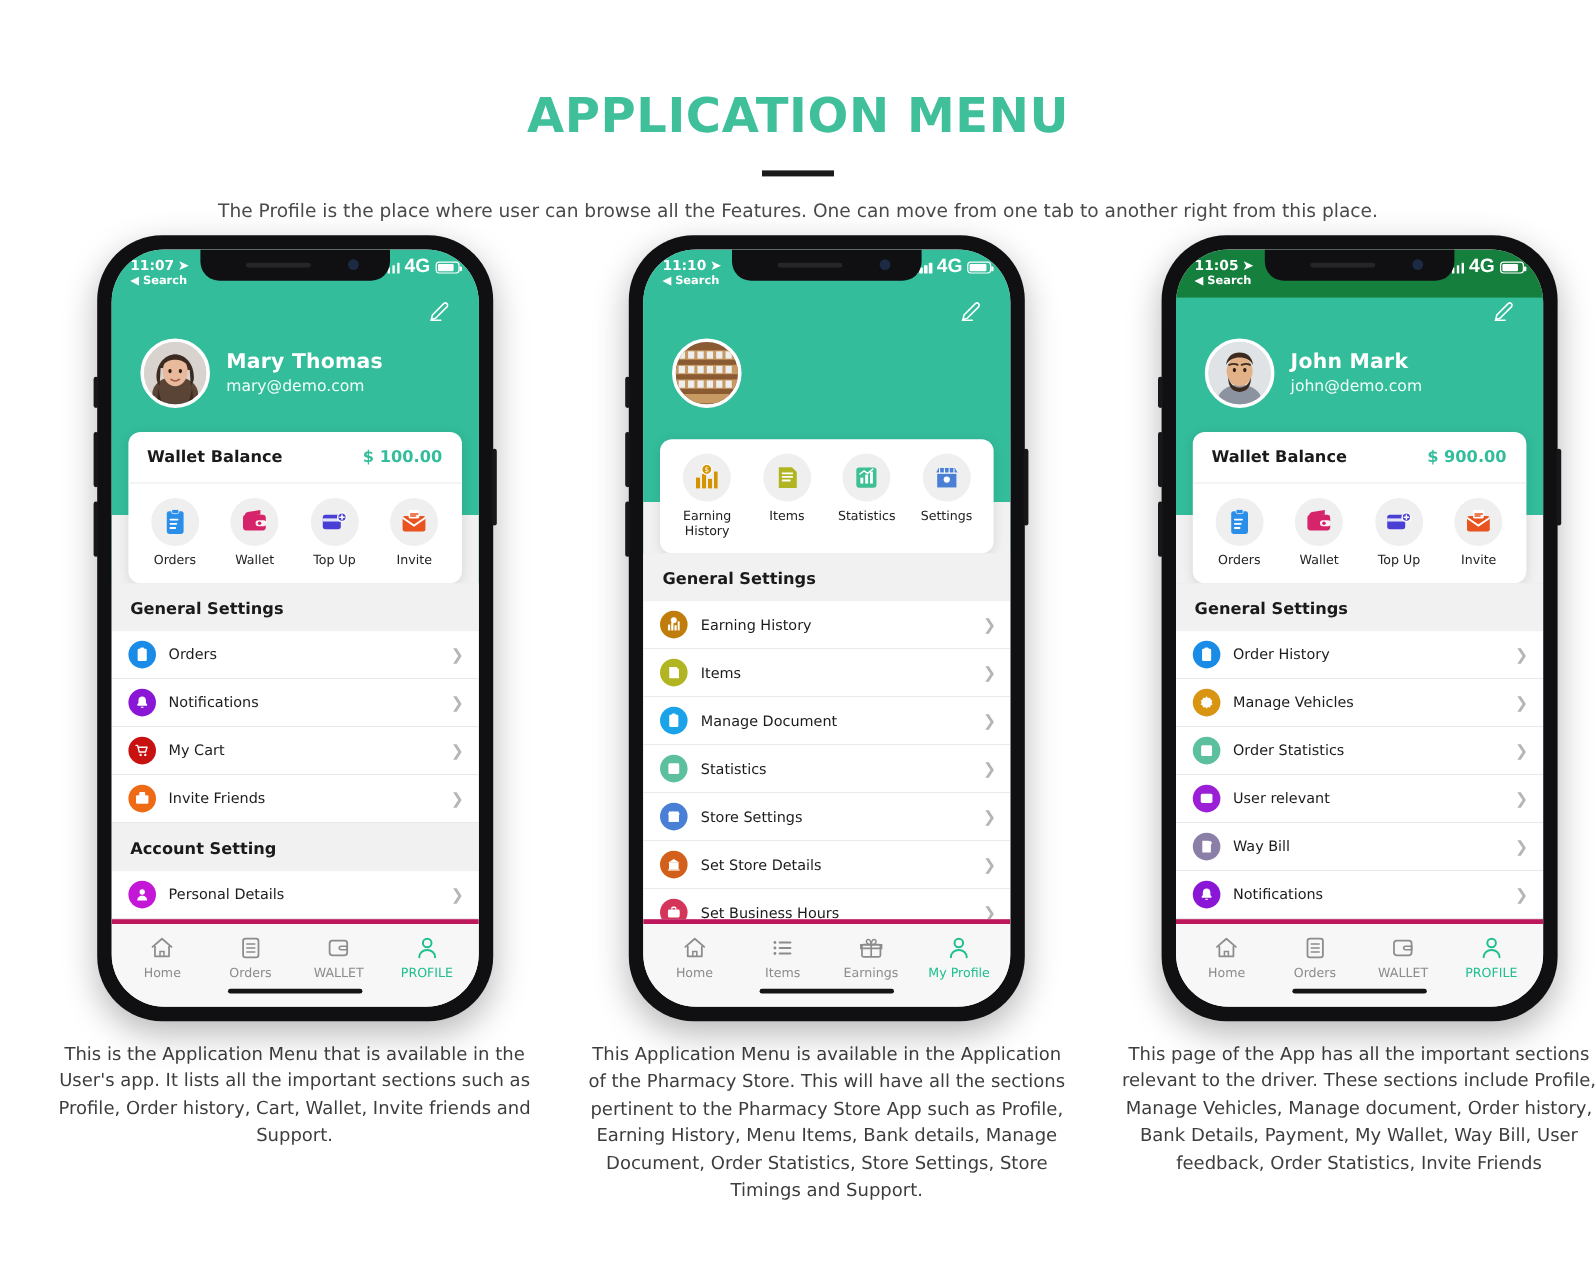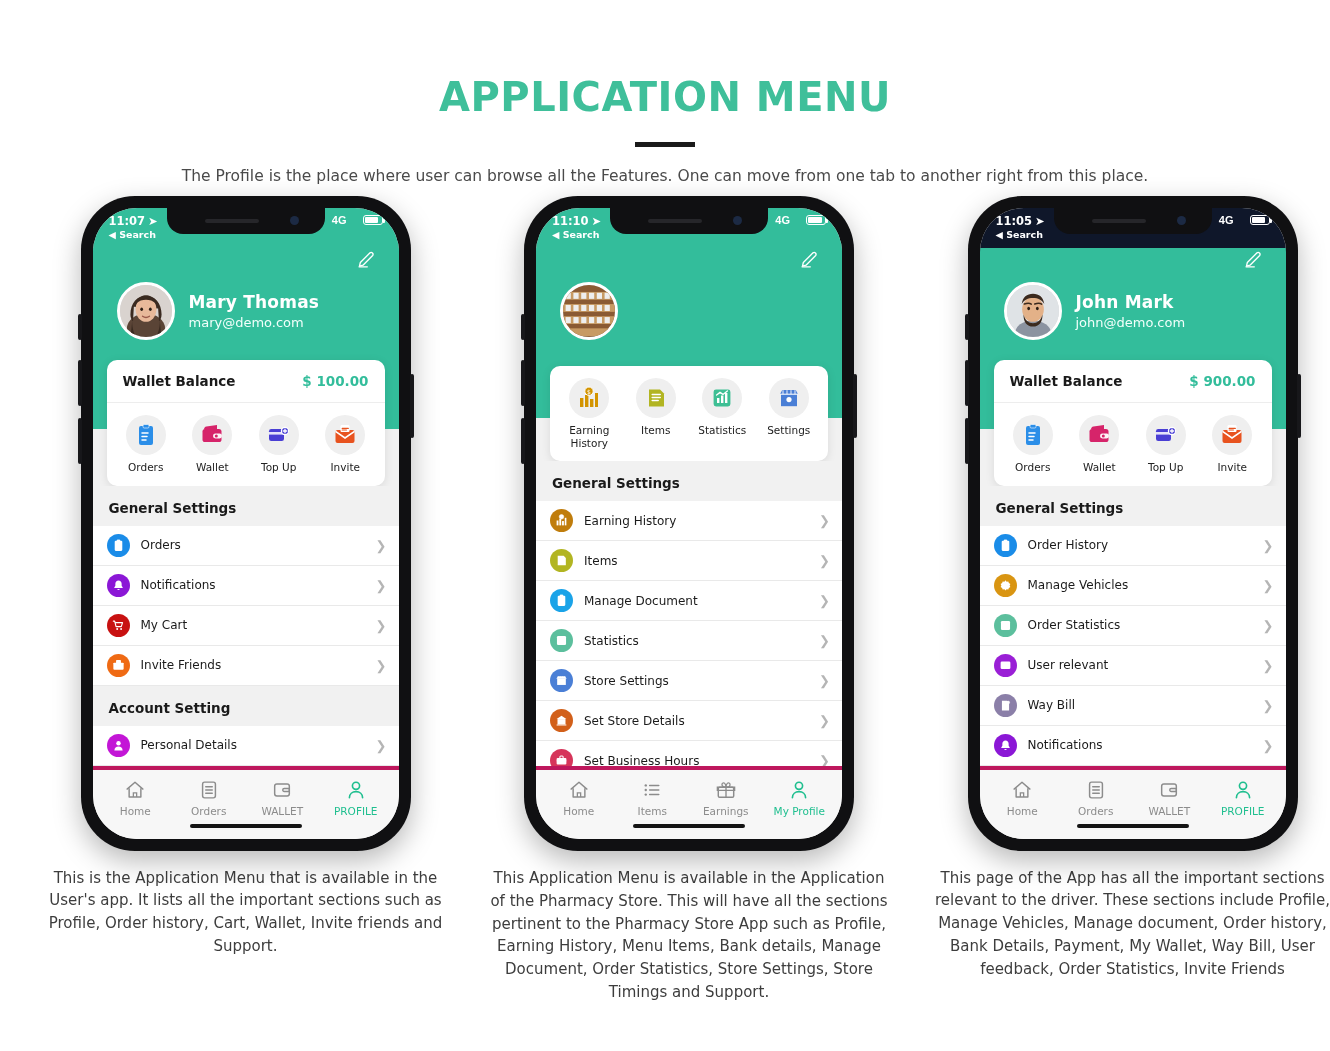--- a/index.html
+++ b/index.html
@@ -90,21 +90,21 @@
   .statusbar {
     position: relative; z-index: 30;
     height: 40px; padding: 6px 16px 0;
     color: #fff;
     display: flex; justify-content: space-between; align-items: flex-start;
     background: transparent;
   }
   .sb-left { font-size: 11.5px; font-weight: bold; font-family: "DejaVu Sans", sans-serif; }
   .sb-time { display: flex; align-items: center; gap: 3px; }
   .sb-back { font-size: 9.5px; margin-top: 1px; }
-  .sb-right { display: flex; align-items: center; gap: 16px; font-size: 11px; font-weight: bold; }
+  .sb-right { display: flex; align-items: center; gap: 4px; font-size: 16px; font-weight: bold; }
   .bars { display: flex; align-items: flex-end; gap: 1.5px; height: 10px; }
   .bars i { width: 2.5px; background: #fff; border-radius: .5px; display: block; }
   .bars i:nth-child(1){height:3px} .bars i:nth-child(2){height:5px}
   .bars i:nth-child(3){height:7px} .bars i:nth-child(4){height:9px}
   .battery {
     width: 20px; height: 10px; border: 1.4px solid #fff; border-radius: 3px;
     position: relative; padding: 1.2px;
   }
   .battery::after {
     content:''; position:absolute; right:-3px; top:3px;
@@ -695,21 +695,21 @@
       <span class="btn-side btn-left-1"></span>
       <span class="btn-side btn-left-2"></span>
       <span class="btn-side btn-left-3"></span>
       <span class="btn-side btn-right-1"></span>
       <div class="screen">
         <div class="notch">
           <span class="speaker"></span>
           <span class="cam"></span>
         </div>
 
-        <div style="background:#0f172a;">
+        <div style="background:#15803d;">
           <div class="statusbar">
             <div class="sb-left">
               <div class="sb-time">
                 <span>11:05</span>
                 <span>➤</span>
               </div>
               <div class="sb-back">◀ <span>Search</span></div>
             </div>
             <div class="sb-right">
               <span class="bars">

